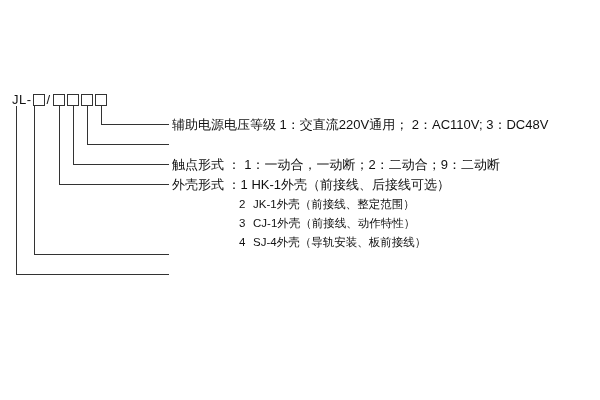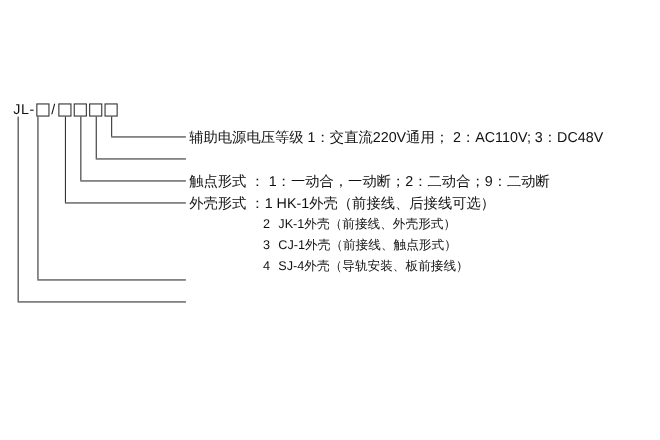--- a/index.html
+++ b/index.html
@@ -112,23 +112,23 @@
   <div class="hline" style="left:34px; top:254px; width:135px;"></div>
 
   <div class="vline" style="left:16px; top:106px; height:168px;"></div>
   <div class="hline" style="left:16px; top:274px; width:153px;"></div>
 
   <div class="desc" style="left:172px; top:117px;">辅助电源电压等级   1：交直流220V通用；  2：AC110V; 3：DC48V</div>
   <div class="desc" style="left:172px; top:157px;">触点形式 ：  1：一动合，一动断；2：二动合；9：二动断</div>
   <div class="desc" style="left:172px; top:177px;">外壳形式 ：1   HK-1外壳（前接线、后接线可选）</div>
 
   <div class="sub" style="left:239px; top:197px;">
-    <span class="sub-num">2</span><span>JK-1外壳（前接线、外壳形式）</span>
+    <span class="sub-num">2</span><span>JK-1外壳（前接线、整定范围）</span>
   </div>
   <div class="sub" style="left:239px; top:216px;">
-    <span class="sub-num">3</span><span>CJ-1外壳（前接线、触点形式）</span>
+    <span class="sub-num">3</span><span>CJ-1外壳（前接线、动作特性）</span>
   </div>
   <div class="sub" style="left:239px; top:235px;">
     <span class="sub-num">4</span><span>SJ-4外壳（导轨安装、板前接线）</span>
   </div>
 
 
 </div>
 
 </body></html>

